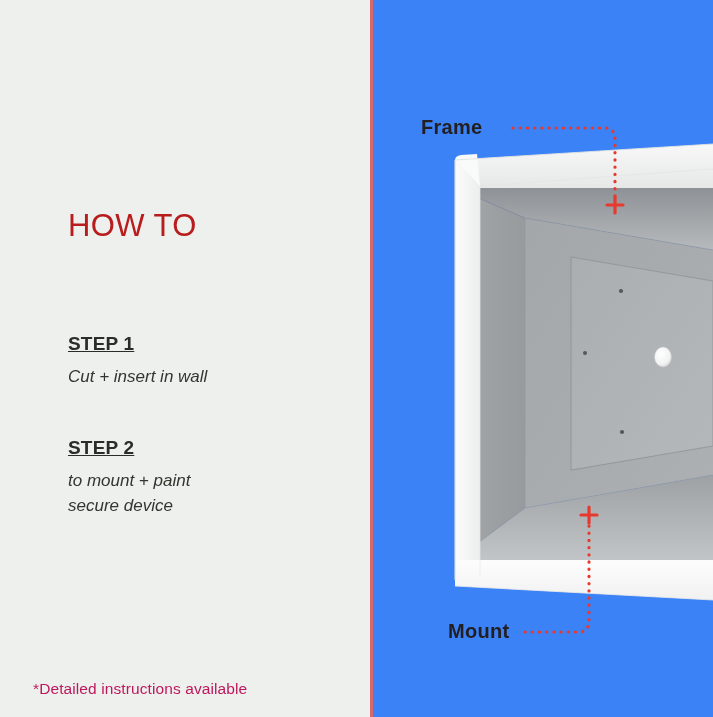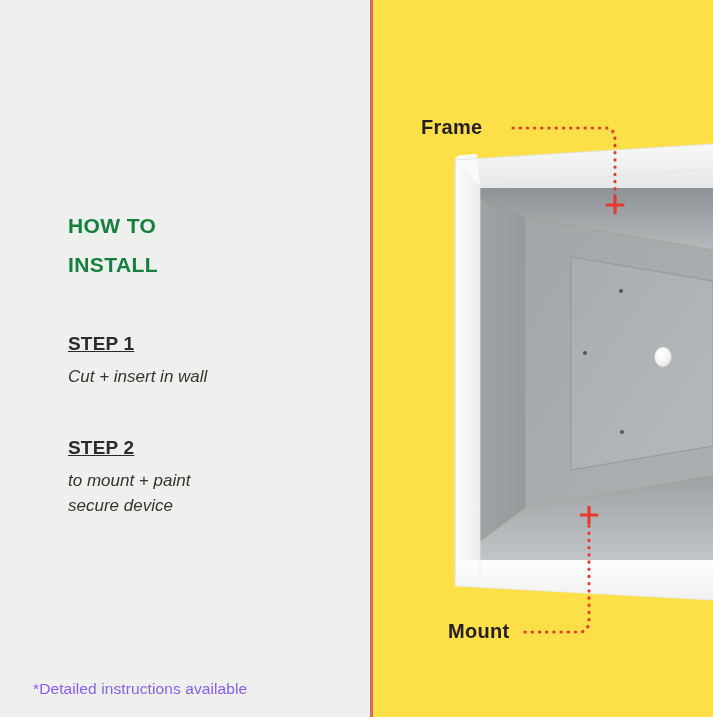--- a/index.html
+++ b/index.html
@@ -40,25 +40,25 @@
     width: 370px;
     height: 717px;
     background: #eef0ed;
   }
 
   #headline {
     position: absolute;
     left: 68px;
     top: 206px;
     width: 270px;
-    font-size: 21px;
-    font-weight: bold;
+    font-size: 31px;
+    font-weight: normal;
     line-height: 39px;
     letter-spacing: 0.4px;
-    color: #15803d;
+    color: #b91c1c;
   }
   #headline .hl-line { display: block; }
 
   .step-block { position: absolute; left: 68px; width: 280px; }
   #step-1-block { top: 333px; }
   #step-2-block { top: 437px; }
 
   .step-title {
     font-size: 19px;
     font-weight: bold;
@@ -75,32 +75,32 @@
     line-height: 25px;
     margin: 0;
   }
   .step-desc span { display: block; font-style: italic; }
 
   #footnote {
     position: absolute;
     left: 33px;
     top: 680px;
     font-size: 15.5px;
-    color: #8b5cf6;
+    color: #be185d;
     letter-spacing: 0.1px;
   }
 
   
   #right-panel {
     position: absolute;
     left: 373px;
     top: 0;
     width: 340px;
     height: 717px;
-    background: #fde047;
+    background: #3b82f6;
     overflow: hidden;
   }
 
   
   #photo {
     position: absolute;
     left: 0;
     top: 0;
     width: 340px;
     height: 717px;
@@ -129,21 +129,20 @@
 </style>
 </head>
 <body>
 
 <div id="poster">
 
   <div id="left-panel">
 
     <div id="headline">
       <span class="hl-line">HOW TO</span>
-      <span class="hl-line">INSTALL</span>
     </div>
 
     <div class="step-block" id="step-1-block">
       <div class="step-title">STEP 1</div>
       <div class="step-desc">
         <span>Cut + insert in wall</span>
       </div>
     </div>
 
     <div class="step-block" id="step-2-block">

